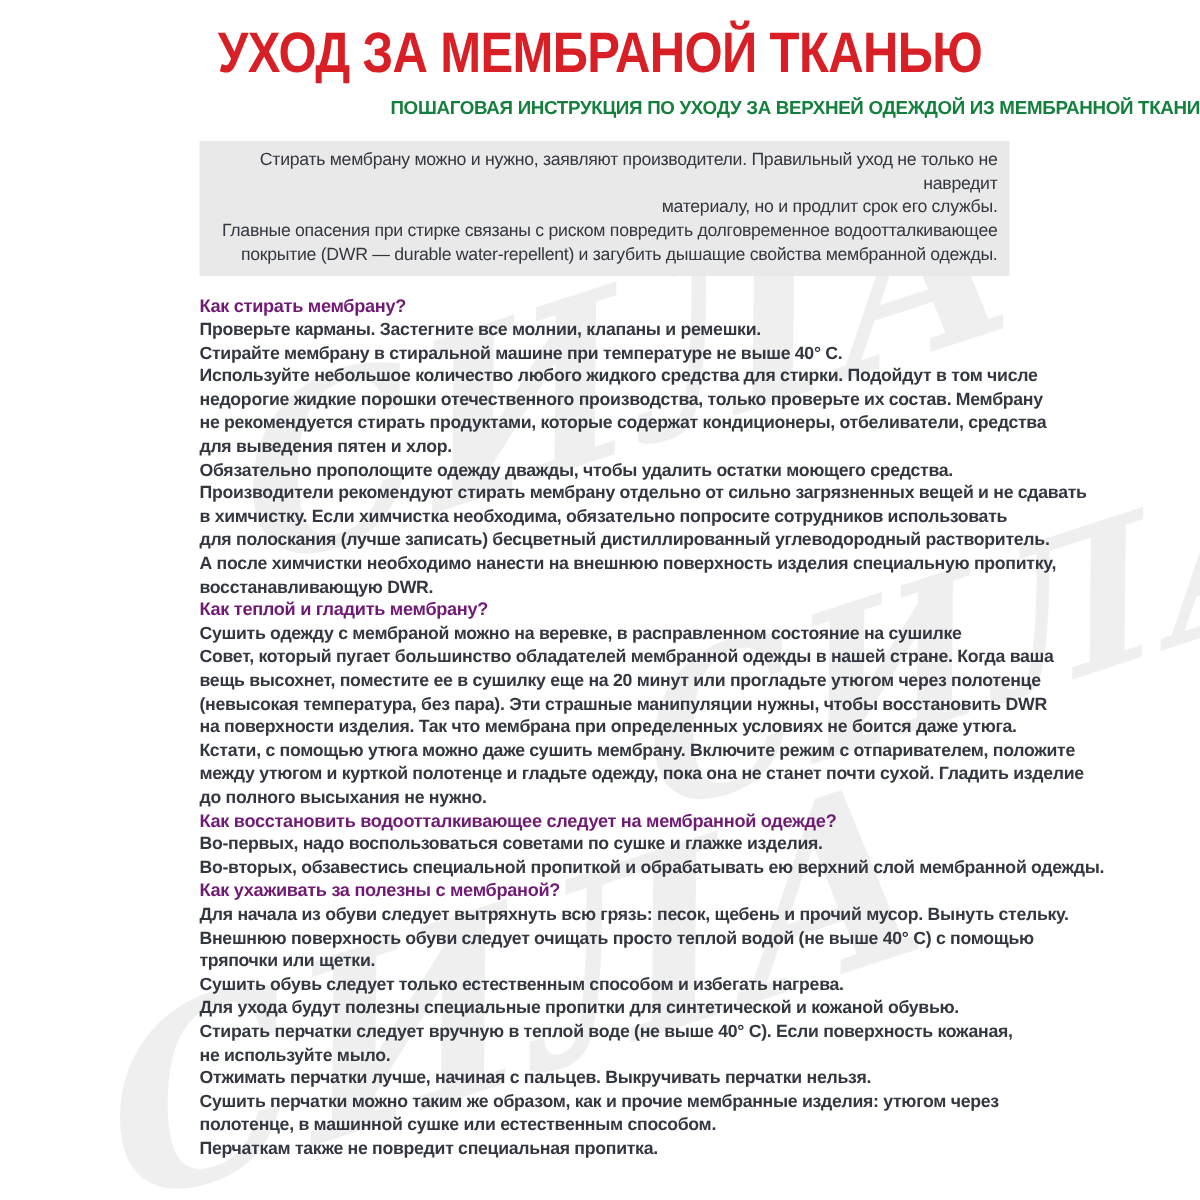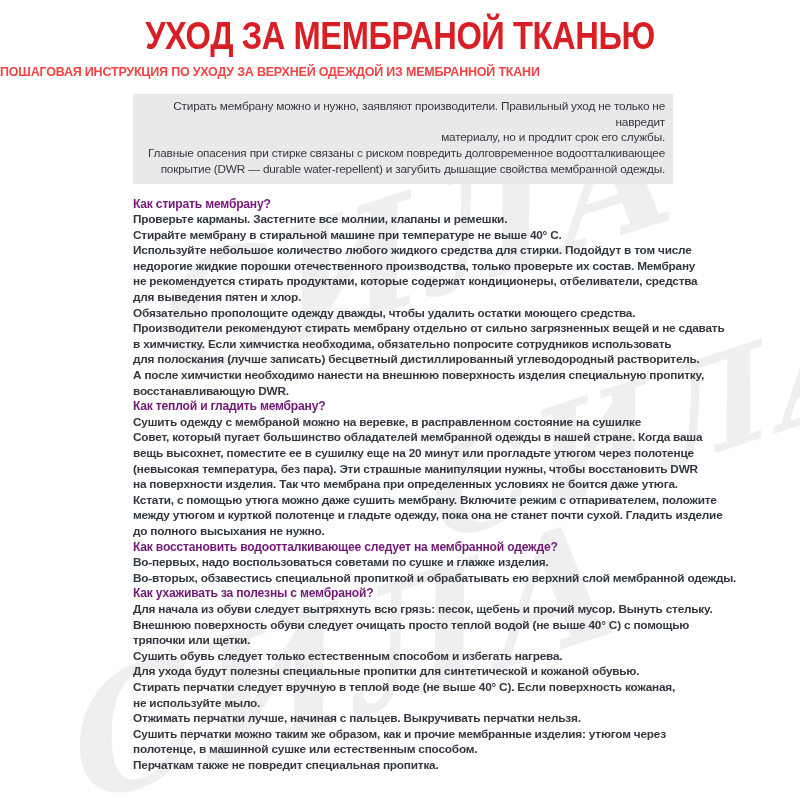--- a/index.html
+++ b/index.html
@@ -28,22 +28,22 @@
   
   .content{position:relative;z-index:1;}
   .title{
     margin-top:14px;text-align:center;
     color:#d91f26;font-weight:bold;
     font-size:38px;line-height:44px;
     transform:scaleX(0.86);transform-origin:50% 50%;
     white-space:nowrap;letter-spacing:-0.5px;
   }
   .subtitle{
-    margin-top:7px;text-align:left;
-    color:#ef4444;font-weight:bold;
+    margin-top:7px;text-align:right;
+    color:#15803d;font-weight:bold;
     font-size:12.5px;letter-spacing:-0.2px;
     white-space:nowrap;
   }
   .col{margin-left:133px;width:540px;}
   .intro-box{
     margin-top:15px;background:#e9e9e9;
     padding:5px 8px 6px 8px;
     font-size:11.8px;line-height:15.7px;letter-spacing:-0.2px;
     white-space:pre-line;color:#33373f;text-align:right;
   }

